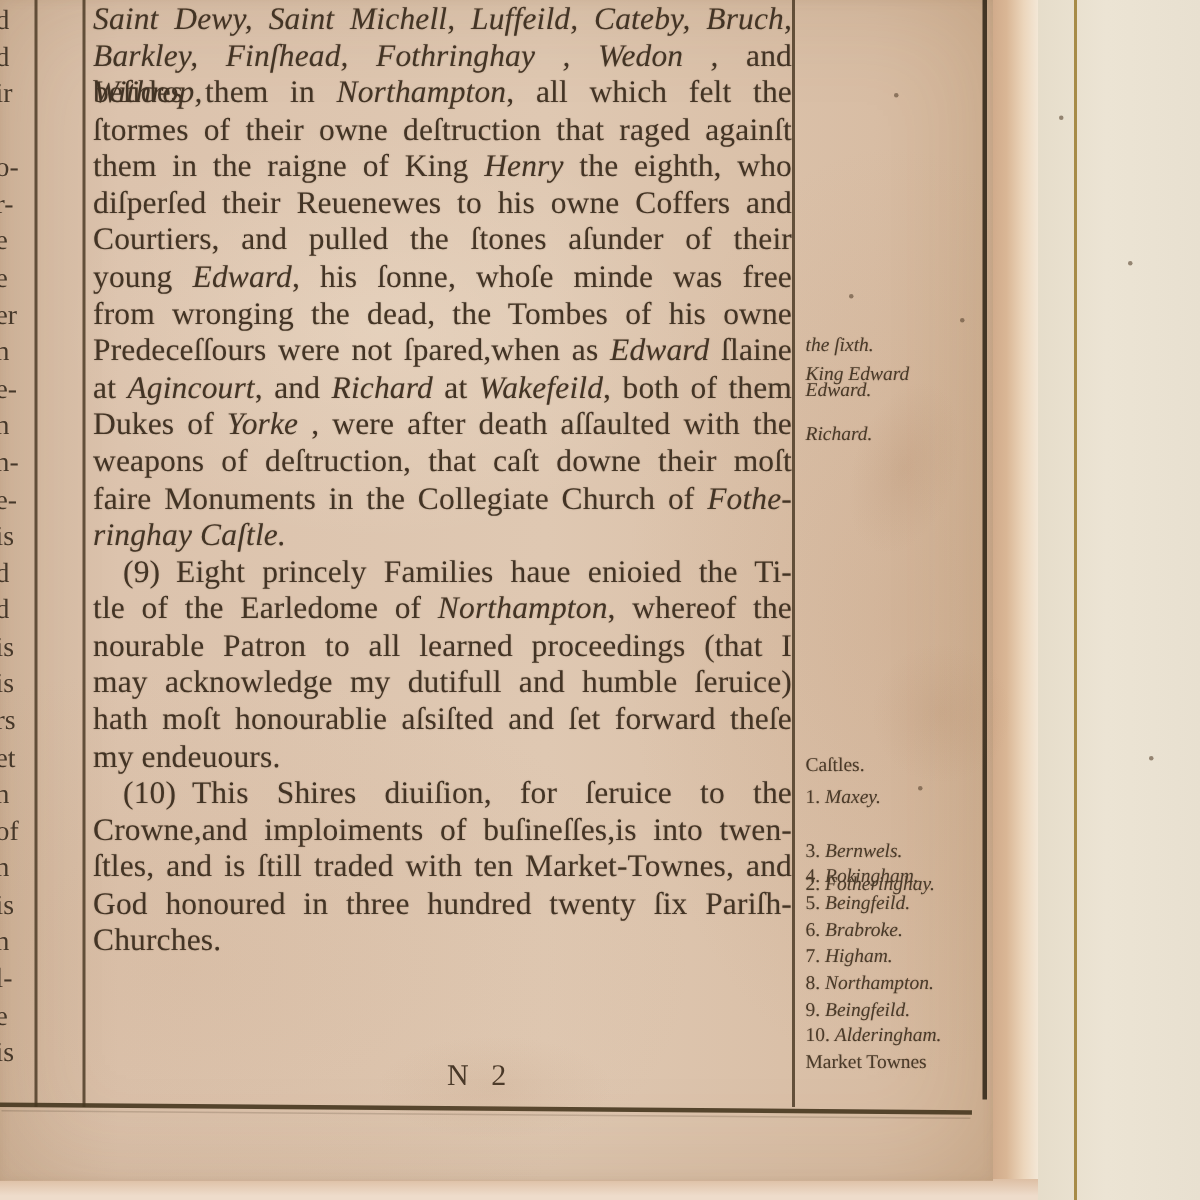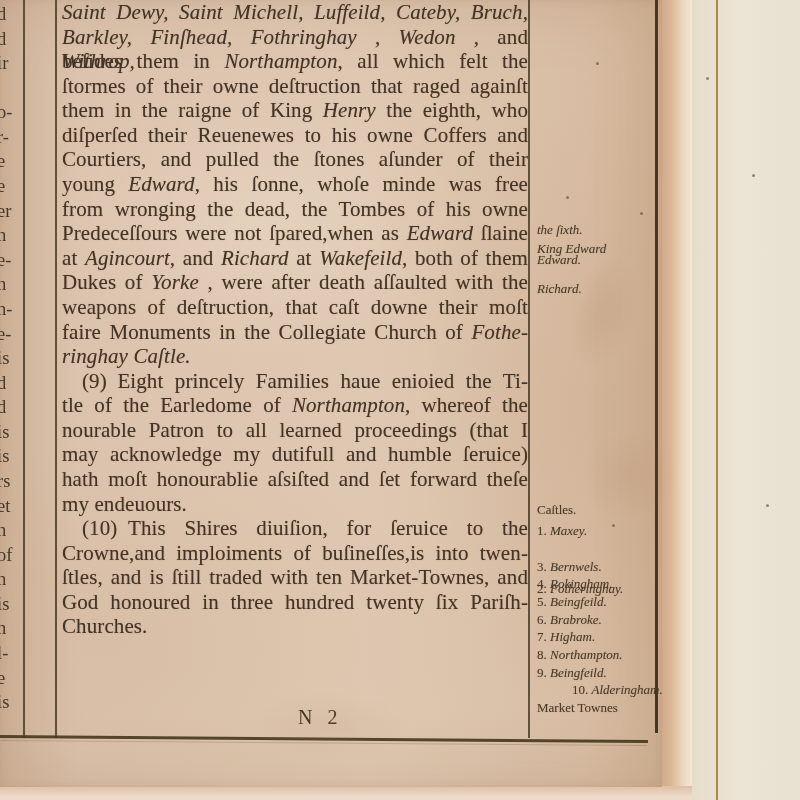--- a/index.html
+++ b/index.html
@@ -146,21 +146,21 @@
         <div class="mn" style="top: 502px;"><span>Caſtles.</span></div>
         <div class="mn" style="top: 523px;"><span>1. </span><i>Maxey.</i></div>
         <div class="mn" style="top: 541px; margin-top: 40px;"><span>2. </span><i>Fotheringhay.</i></div>
         <div class="mn" style="top: 559px;"><span>3. </span><i>Bernwels.</i></div>
         <div class="mn" style="top: 576px;"><span>4. </span><i>Rokingham.</i></div>
         <div class="mn" style="top: 594px;"><span>5. </span><i>Beingfeild.</i></div>
         <div class="mn" style="top: 612px;"><span>6. </span><i>Brabroke.</i></div>
         <div class="mn" style="top: 629px; text-align: center;"><span>7. </span><i>Higham.</i></div>
         <div class="mn" style="top: 647px;"><span>8. </span><i>Northampton.</i></div>
         <div class="mn" style="top: 665px;"><span>9. </span><i>Beingfeild.</i></div>
-        <div class="mn" style="top: 682px; margin-left: 35px;"><span>10. </span><i>Alderingham.</i></div>
+        <div class="mn" style="top: 682px;"><span>10. </span><i>Alderingham.</i></div>
         <div class="mn" style="top: 700px;"><span>Market Townes</span></div>
       </div>
     <div id="signature">N 2</div>
 
     <div class="stain s1"></div>
     <div class="stain s2"></div>
     <div class="stain s3"></div>
     <div class="speck" style="left:596px;top:62px"></div>
     <div class="speck" style="left:640px;top:212px"></div>
     <div class="speck" style="left:566px;top:196px"></div>

